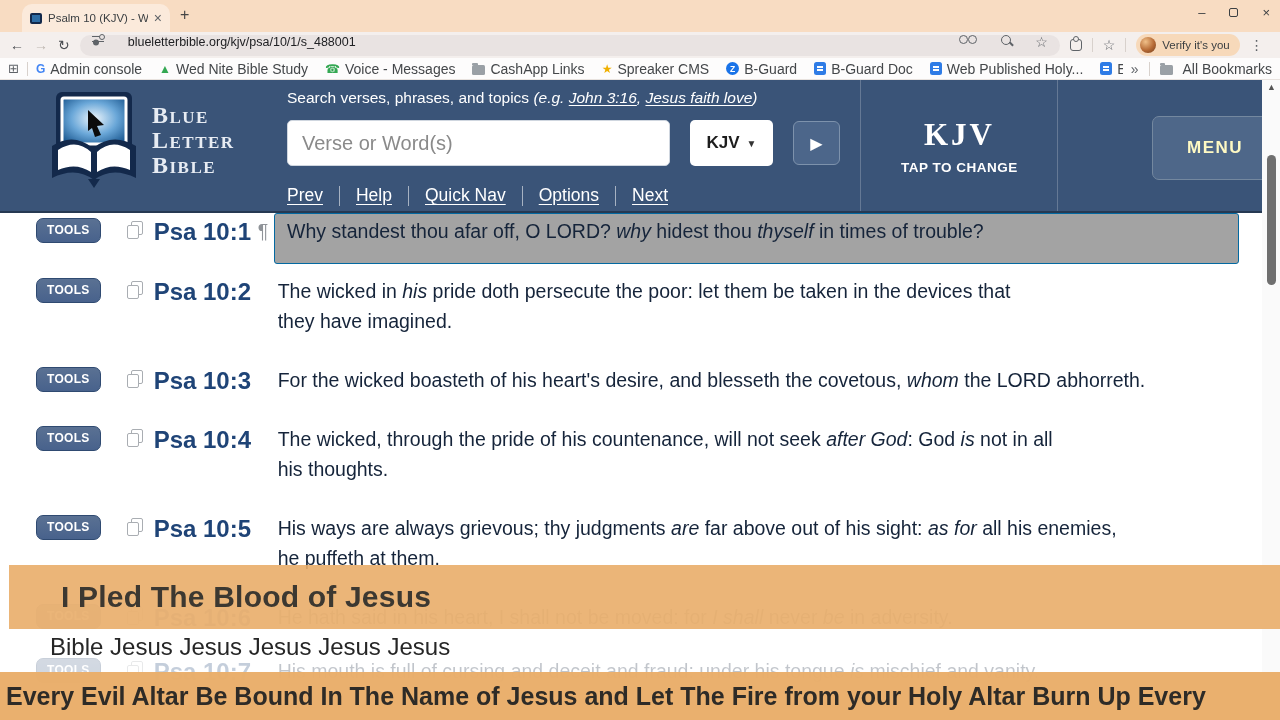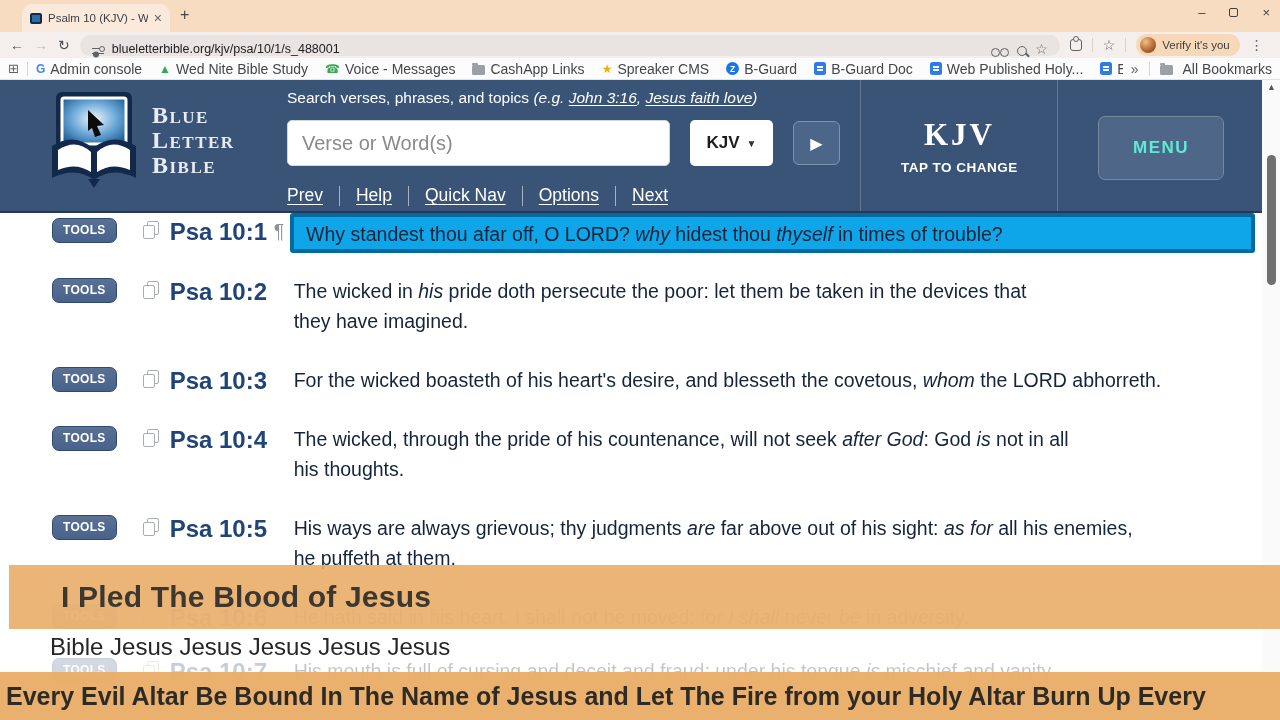--- a/index.html
+++ b/index.html
@@ -18,21 +18,21 @@
   .wincontrols { position:absolute; right:10px; top:5px; display:flex; gap:24px; align-items:center; color:#3c4043; }
   .wincontrols span { font-size:13px; }
   .maxbox { width:9px; height:9px; border:1.3px solid #3c4043; border-radius:2px; display:inline-block; }
 
   
   #toolbar { position:absolute; left:0; top:32px; width:1280px; height:26px; background:#f4efed;
              display:flex; align-items:center; padding:0 10px; gap:10px; }
   .navbtn { font-size:14px; color:#4a4d51; }
   .navbtn.disabled { color:#bdb6b0; }
   #urlbar { height:21px; flex:1; max-width:980px; background:#e9e3e2; border-radius:11px;
-            display:flex; align-items:flex-end; padding:0 12px; gap:8px; }
+            display:flex; align-items:flex-start; padding:0 12px; gap:24px; }
   .icon-tune { width:12px; height:9px; position:relative; flex:none; }
   .icon-tune::before { content:""; position:absolute; left:0; top:1px; width:12px; height:1.6px; background:#5f6368;
             box-shadow:0 5px 0 #5f6368; }
   .icon-tune::after { content:""; position:absolute; left:7px; top:-1px; width:4px; height:4px; border-radius:50%;
             background:#e9e3e2; border:1.6px solid #5f6368; box-shadow:-6px 5.5px 0 #5f6368; }
   #urltext { font-size:12.5px; color:#202124; flex:1; white-space:nowrap; overflow:hidden; }
   .icon-glasses { width:18px; height:8px; position:relative; flex:none; }
   .icon-glasses::before, .icon-glasses::after { content:""; position:absolute; top:0; width:7px; height:7px;
             border:1.5px solid #5f6368; border-radius:50%; }
   .icon-glasses::before { left:0; } .icon-glasses::after { right:0; }
@@ -88,42 +88,42 @@
   #gobtn { margin-left:20px; width:47px; height:44px; background:#4c668a; border:1px solid #7d92ac;
             border-radius:6px; display:flex; align-items:center; justify-content:center;
             color:#fff; font-size:16px; }
   #navrow { position:absolute; left:287px; top:105px; display:flex; align-items:center; font-size:17.5px; }
   .navlink { color:#fff; text-decoration:underline; text-underline-offset:3px; }
   .navsep { width:1px; height:20px; background:rgba(255,255,255,0.55); margin:0 16px; }
   #kjvblock { position:absolute; left:862px; top:0; width:195px; height:133px; text-align:center; color:#fff; }
   #kjvbig { font-family:"Liberation Serif","DejaVu Serif",serif; font-weight:700; font-size:31px;
             letter-spacing:3px; margin-top:37px; }
   #tapchange { font-size:13.5px; font-weight:700; letter-spacing:0.5px; margin-top:7px; }
-  #menubtn { position:absolute; left:1098px; top:36px; width:126px; height:64px; background:#4e6789;
-            border:1px solid #74889f; border-radius:7px; color:#5eead4; font-weight:700; font-size:17px;
+  #menubtn { position:absolute; left:1152px; top:36px; width:126px; height:64px; background:#4e6789;
+            border:1px solid #74889f; border-radius:7px; color:#fef9c3; font-weight:700; font-size:17px;
             letter-spacing:1.5px; display:flex; align-items:center; justify-content:center; }
 
   
   .vrow { position:absolute; left:36px; display:flex; align-items:flex-start; }
   .v1{top:136px}.v2{top:196px}.v3{top:285px}.v4{top:344px}.v5{top:433px}.v6{top:522px}.v7{top:576px}
   .faded { opacity:0.26; }
   .tools { flex:none; background:linear-gradient(#5a7193,#48628c); border:1.5px solid #2f4a71; border-radius:7px;
            color:#fff; font-weight:700; font-size:12px; letter-spacing:0.3px; padding:4px 10px 5px; margin-top:2px;
-           font-family:"Liberation Sans",sans-serif;margin-left:16px; }
+           font-family:"Liberation Sans",sans-serif; }
   .copyicon { flex:none; position:relative; width:15px; height:18px; margin:5px 12px 0 26px; }
   .copyicon::before { content:""; position:absolute; left:4px; top:0; width:10px; height:12px;
            border:1.6px solid #a9adb2; border-radius:2px; }
   .copyicon::after { content:""; position:absolute; left:0; top:4px; width:10px; height:12px;
            border:1.6px solid #a9adb2; border-radius:2px; background:#fff; }
   .ref { flex:none; width:102px; margin-right:22px; font-weight:700; font-size:24px; color:#1f4477; margin-top:2px; }
   .vtext { font-size:19.5px; color:#15243a; line-height:30px; max-width:960px; }
   .vtext i { font-style:italic; }
   .v1 .vtext { margin-left:-20px; width:981px; max-width:981px; display:flex; align-items:flex-start; }
   .pilcrow { color:#8f9398; margin-right:6px; flex:none; }
-  .hl { flex:1; background:#0ea5e9; border:4px solid #0369a1; border-radius:3px; padding:2px 12px 0; margin-top:-3px; }
+  .hl { flex:1; background:#a3a3a3; border:1px solid #0369a1; border-radius:3px; padding:2px 12px 17px; margin-top:-3px; }
 
   
   #band1 { position:absolute; left:9px; top:485px; width:1280px; height:64px; background:rgba(233,173,105,0.9);
            display:flex; align-items:center; z-index:5; }
   #caption1 { margin-left:52px; font-size:30px; font-weight:700; color:#3c3831; letter-spacing:0.2px; }
   #caption2 { position:absolute; left:50px; top:553px; font-size:24px; color:#262626; z-index:5; }
   #band2 { position:absolute; left:0; top:592px; width:1280px; height:48px; background:rgba(233,173,105,0.97);
            display:flex; align-items:center; overflow:hidden; z-index:6; }
   #caption3 { margin-left:6px; font-size:25px; font-weight:700; color:#2e2b27; white-space:nowrap; }
 

